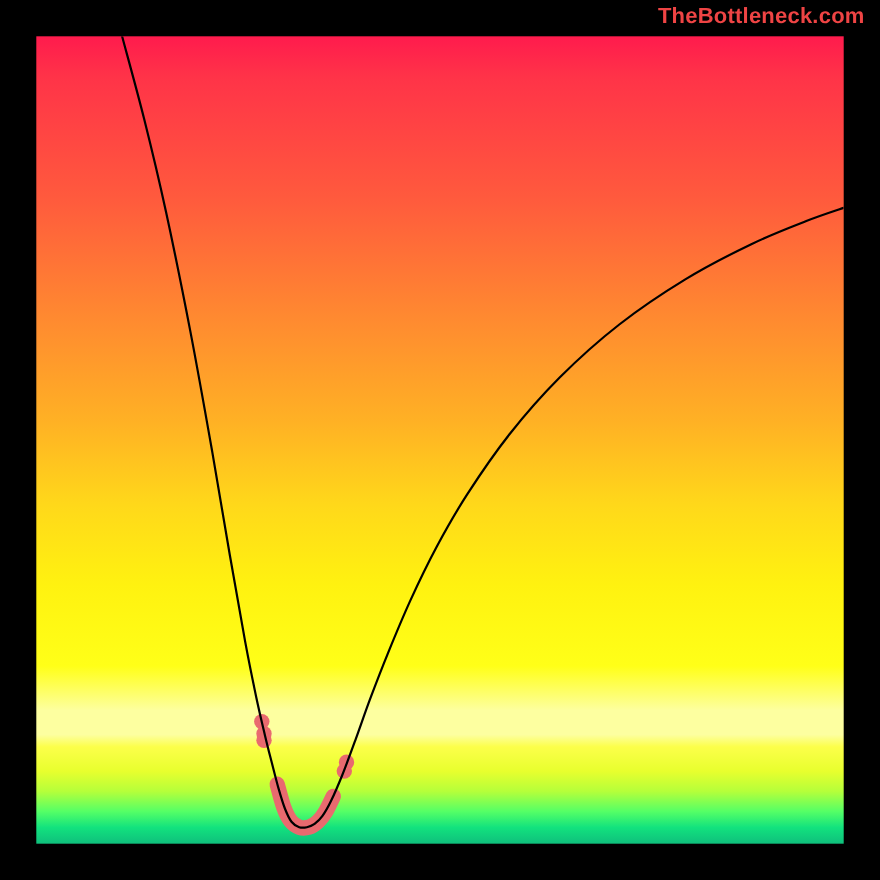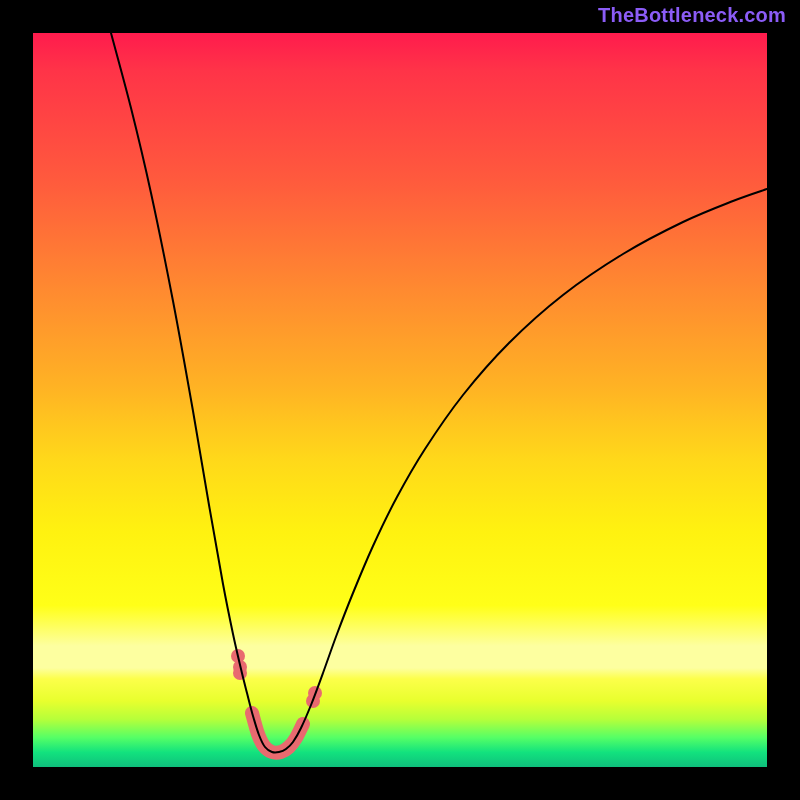--- a/index.html
+++ b/index.html
@@ -14,21 +14,21 @@
   .frame {
     position: relative;
     width: 800px;
     height: 800px;
     background: #000;
   }
   .watermark {
     position: absolute;
     top: 4px;
     right: 14px;
-    color: #8b5cf6;
+    color: #ef4444;
     font-size: 20px;
     font-weight: 600;
     letter-spacing: 0.2px;
     z-index: 20;
     user-select: none;
   }
   .plot-area {
     position: absolute;
     left: 33px;
     top: 33px;

